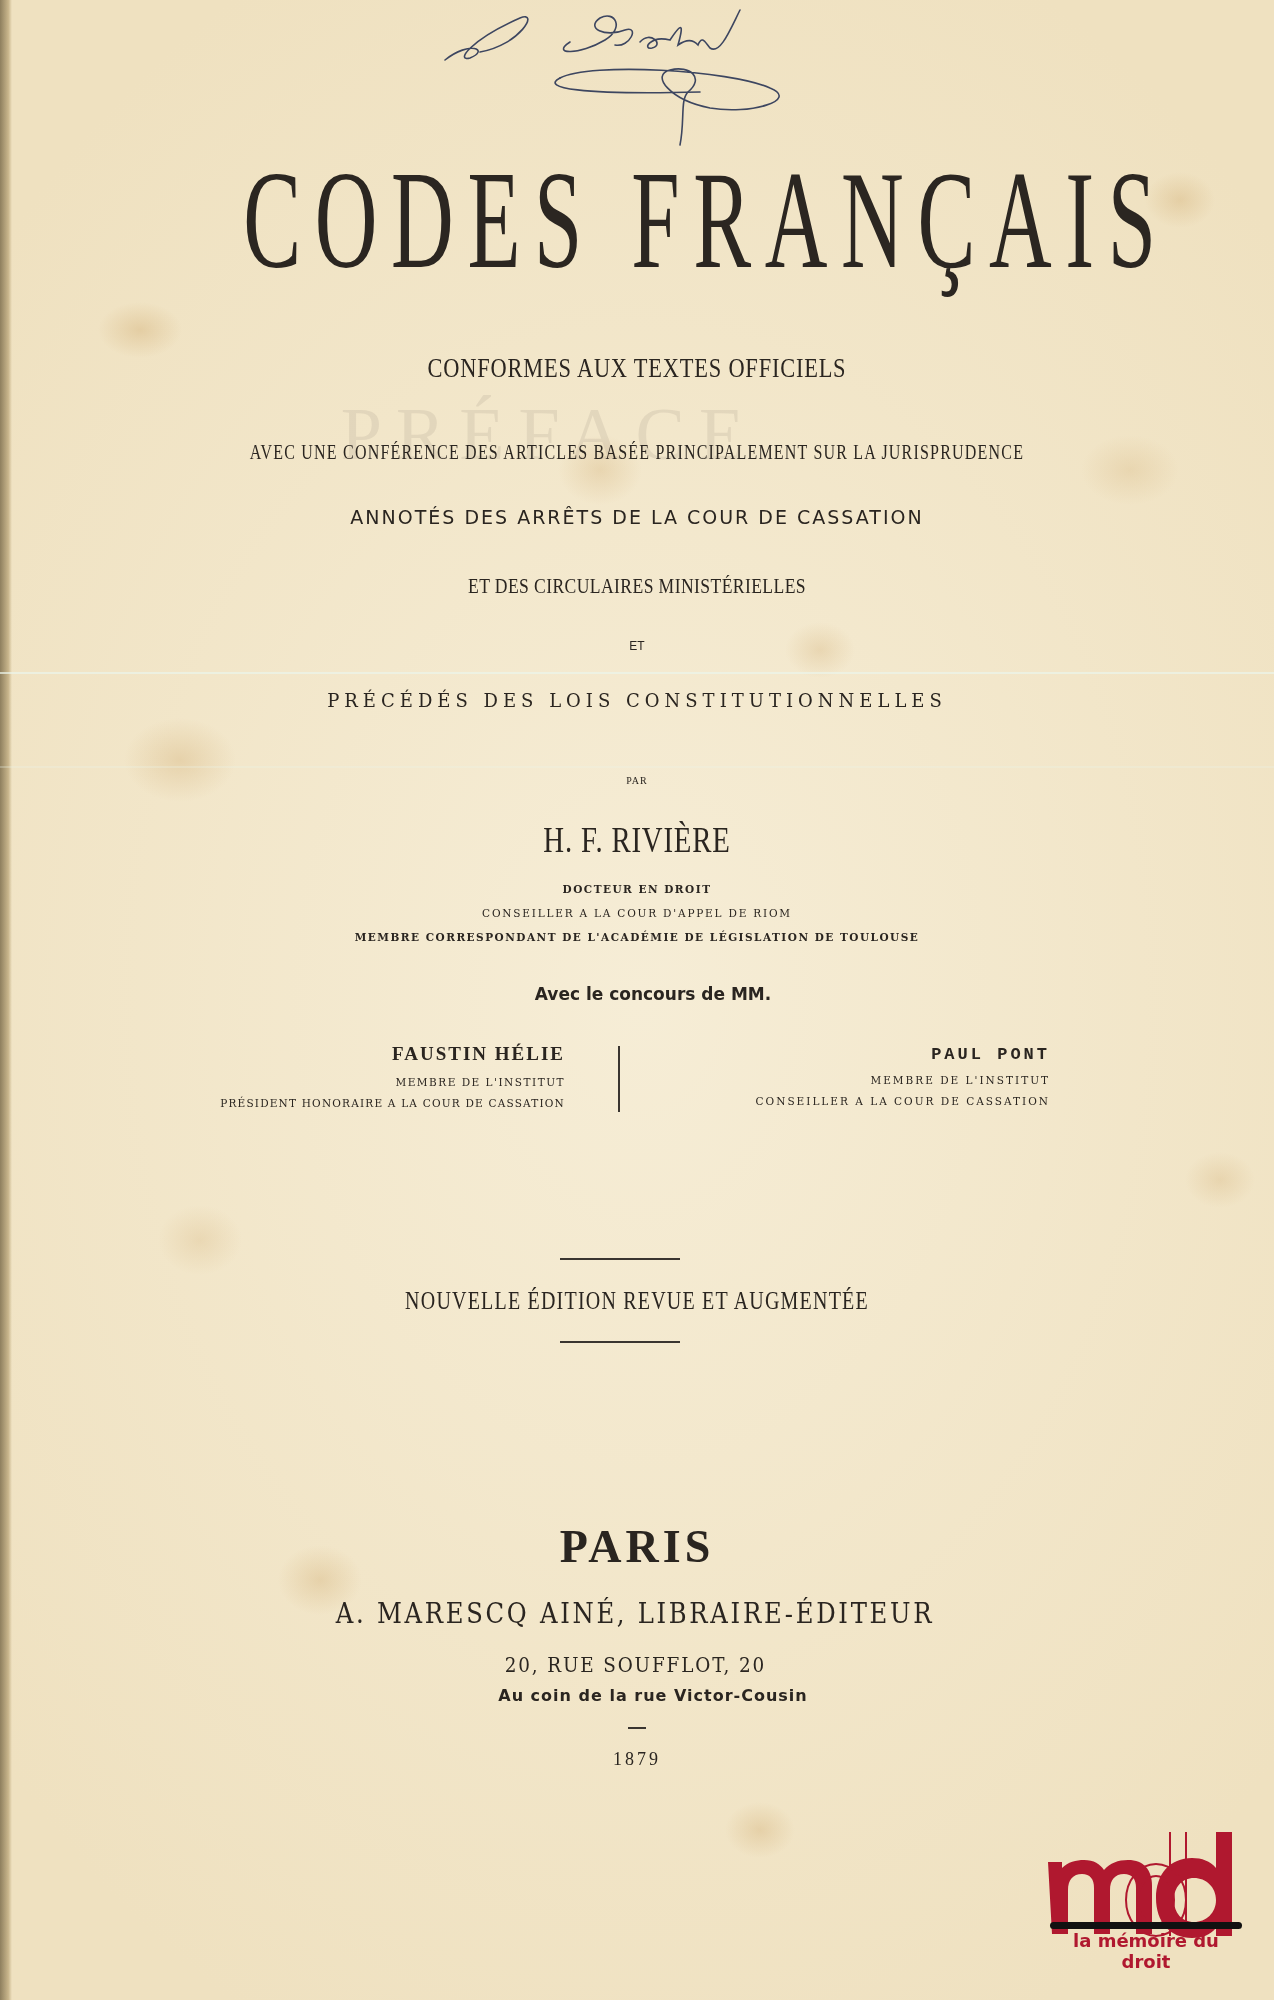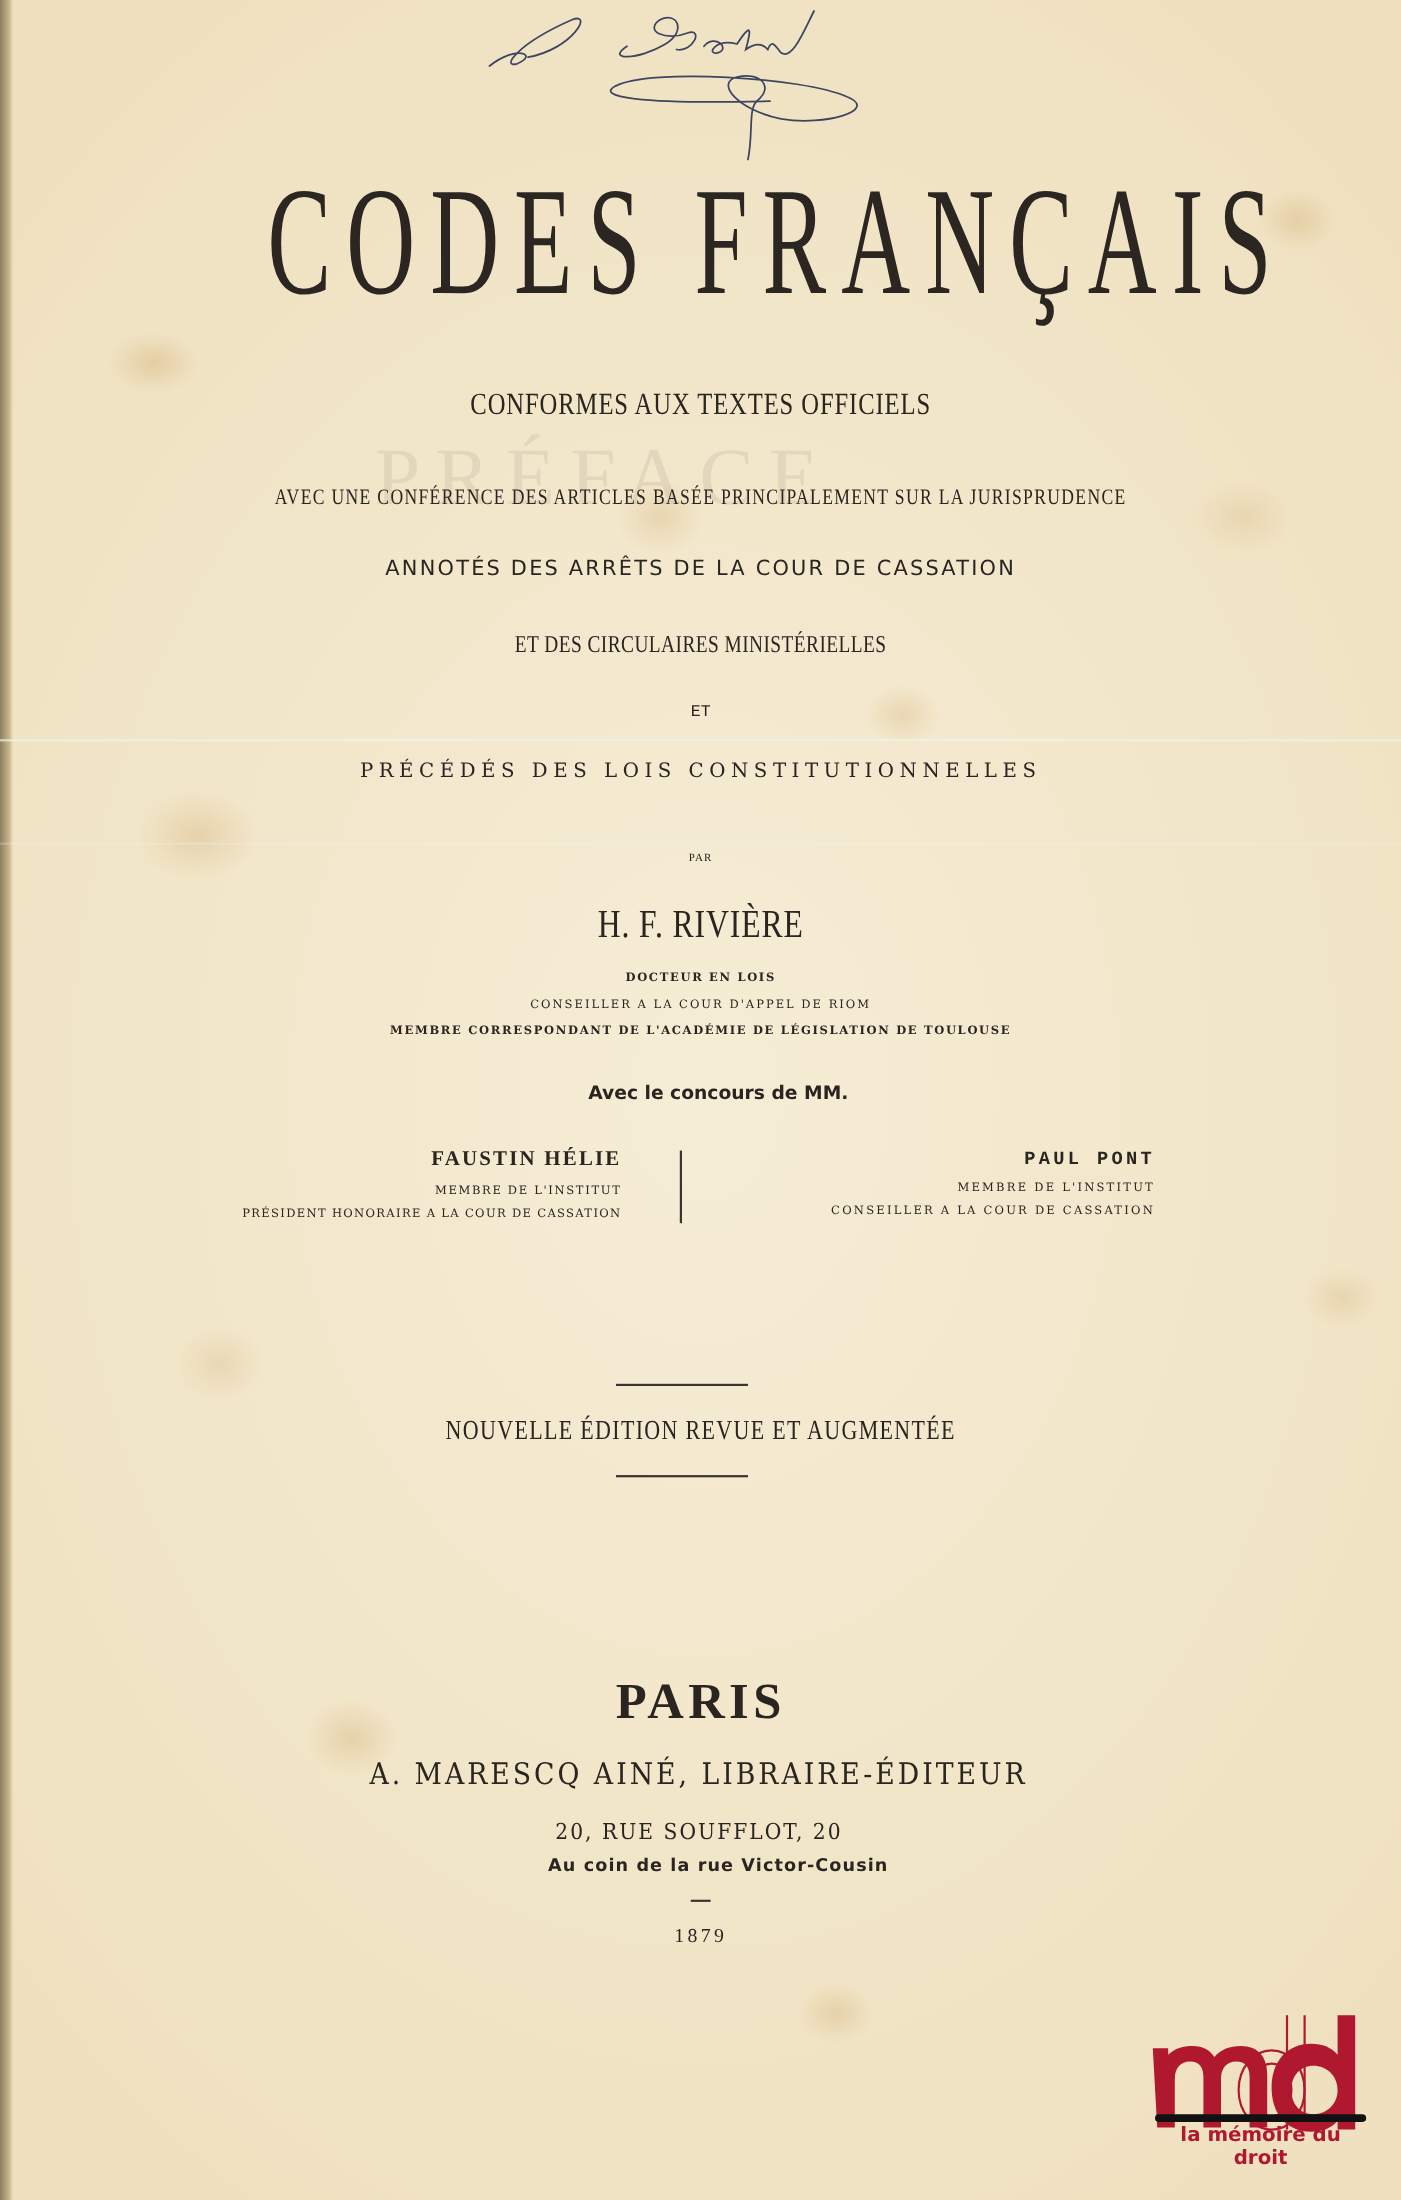--- a/index.html
+++ b/index.html
@@ -81,26 +81,26 @@
     <path d="M130 78 C 110 88, 150 95, 270 92"></path>
   </g>
 </svg>
 
 <div class="line title">CODES FRANÇAIS</div>
 
 <div class="line cond" style="top:354px;font-size:28px;letter-spacing:1px">CONFORMES AUX TEXTES OFFICIELS</div>
 <div class="line cond" style="top:442px;font-size:20px;letter-spacing:1.5px">AVEC UNE CONFÉRENCE DES ARTICLES BASÉE PRINCIPALEMENT SUR LA JURISPRUDENCE</div>
 <div class="line" style="top:508px;font-size:19px;letter-spacing:2px;font-family:'DejaVu Sans',sans-serif">ANNOTÉS DES ARRÊTS DE LA COUR DE CASSATION</div>
 <div class="line cond" style="top:575px;font-size:22px;letter-spacing:0.5px">ET DES CIRCULAIRES MINISTÉRIELLES</div>
-<div class="line" style="top:640px;font-size:15px;font-family:Liberation Mono, monospace">ET</div>
+<div class="line" style="top:640px;font-size:12px;font-family:Liberation Sans, sans-serif">ET</div>
 <div class="line widesc" style="top:692px;font-size:18px;letter-spacing:5px">PRÉCÉDÉS DES LOIS CONSTITUTIONNELLES</div>
 
 <div class="line" style="top:776px;font-size:10px;font-family:'Liberation Serif',serif;letter-spacing:1px">PAR</div>
 <div class="line cond" style="top:822px;font-size:36px;letter-spacing:1px">H. F. RIVIÈRE</div>
-<div class="line b" style="top:884px;font-size:10.5px;letter-spacing:1.5px">DOCTEUR EN LOIS</div>
+<div class="line b" style="top:884px;font-size:10.5px;letter-spacing:1.5px">DOCTEUR EN DROIT</div>
 <div class="line" style="top:908px;font-size:10.5px;letter-spacing:1.8px">CONSEILLER A LA COUR D'APPEL DE RIOM</div>
 <div class="line b" style="top:932px;font-size:10.5px;letter-spacing:1.5px">MEMBRE CORRESPONDANT DE L'ACADÉMIE DE LÉGISLATION DE TOULOUSE</div>
 
 <div class="line boldsans" style="top:986px;font-size:17px">Avec le concours de MM.</div>
 
 <div class="col" style="left:155px;width:410px;top:1044px">
   <div class="b" style="font-size:19px;letter-spacing:2px;font-family:'Liberation Serif',serif">FAUSTIN HÉLIE</div>
   <div style="font-size:10.5px;letter-spacing:1.5px;margin-top:14px">MEMBRE DE L'INSTITUT</div>
   <div style="font-size:10.5px;letter-spacing:1.2px;margin-top:10px">PRÉSIDENT HONORAIRE A LA COUR DE CASSATION</div>
 </div>

